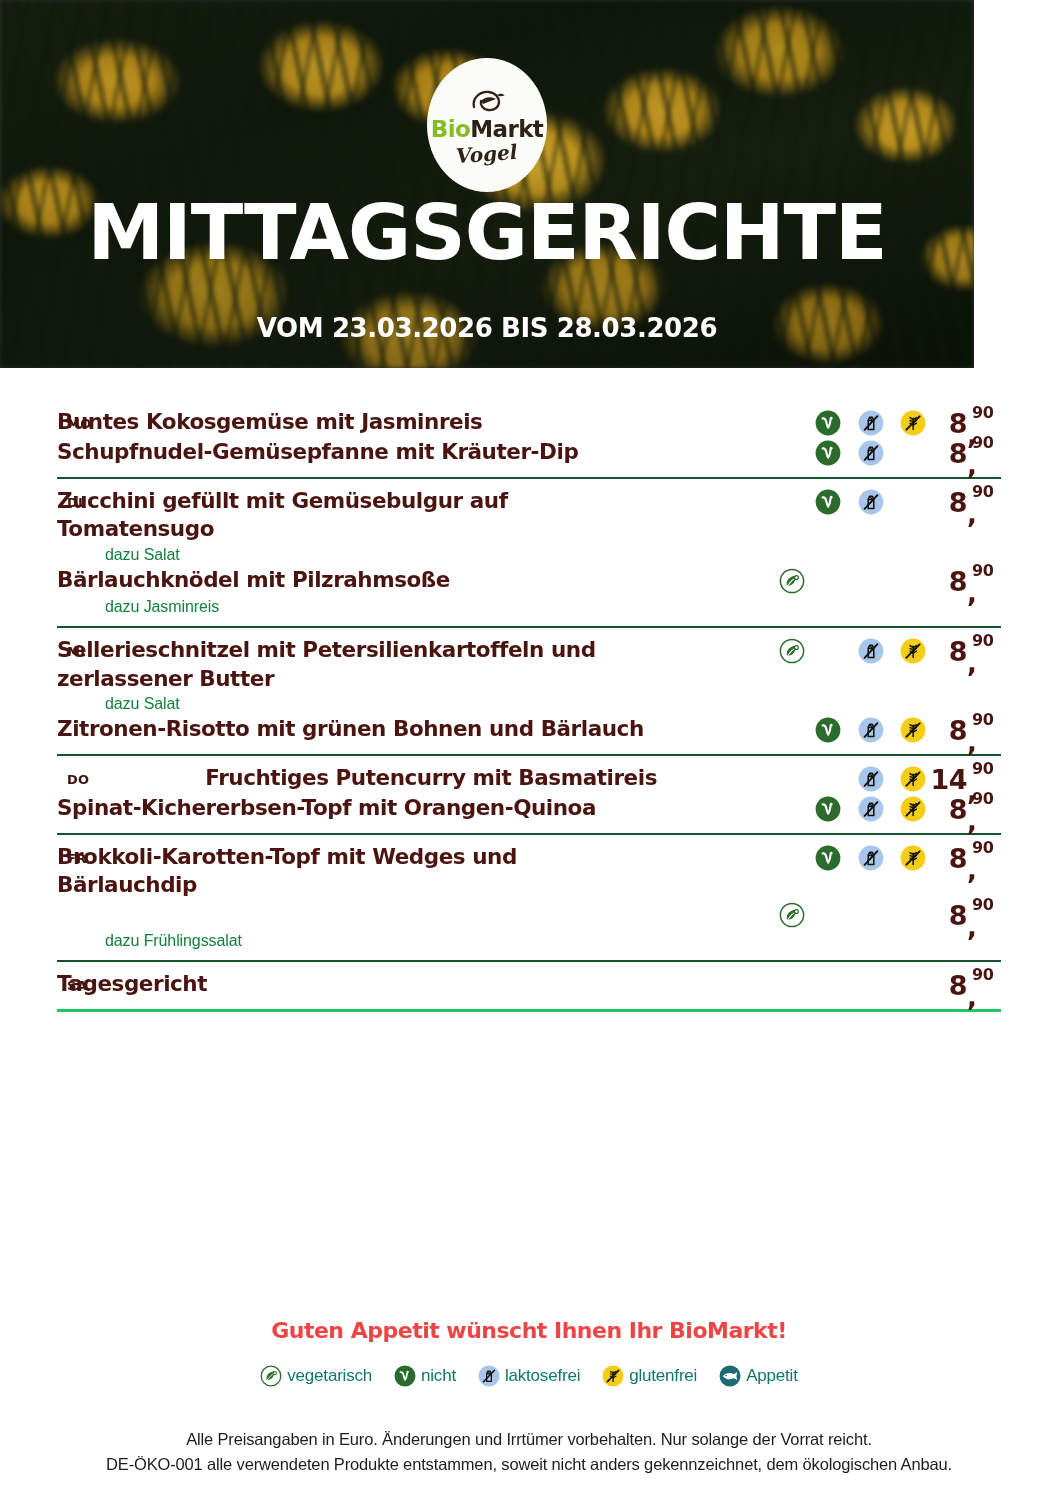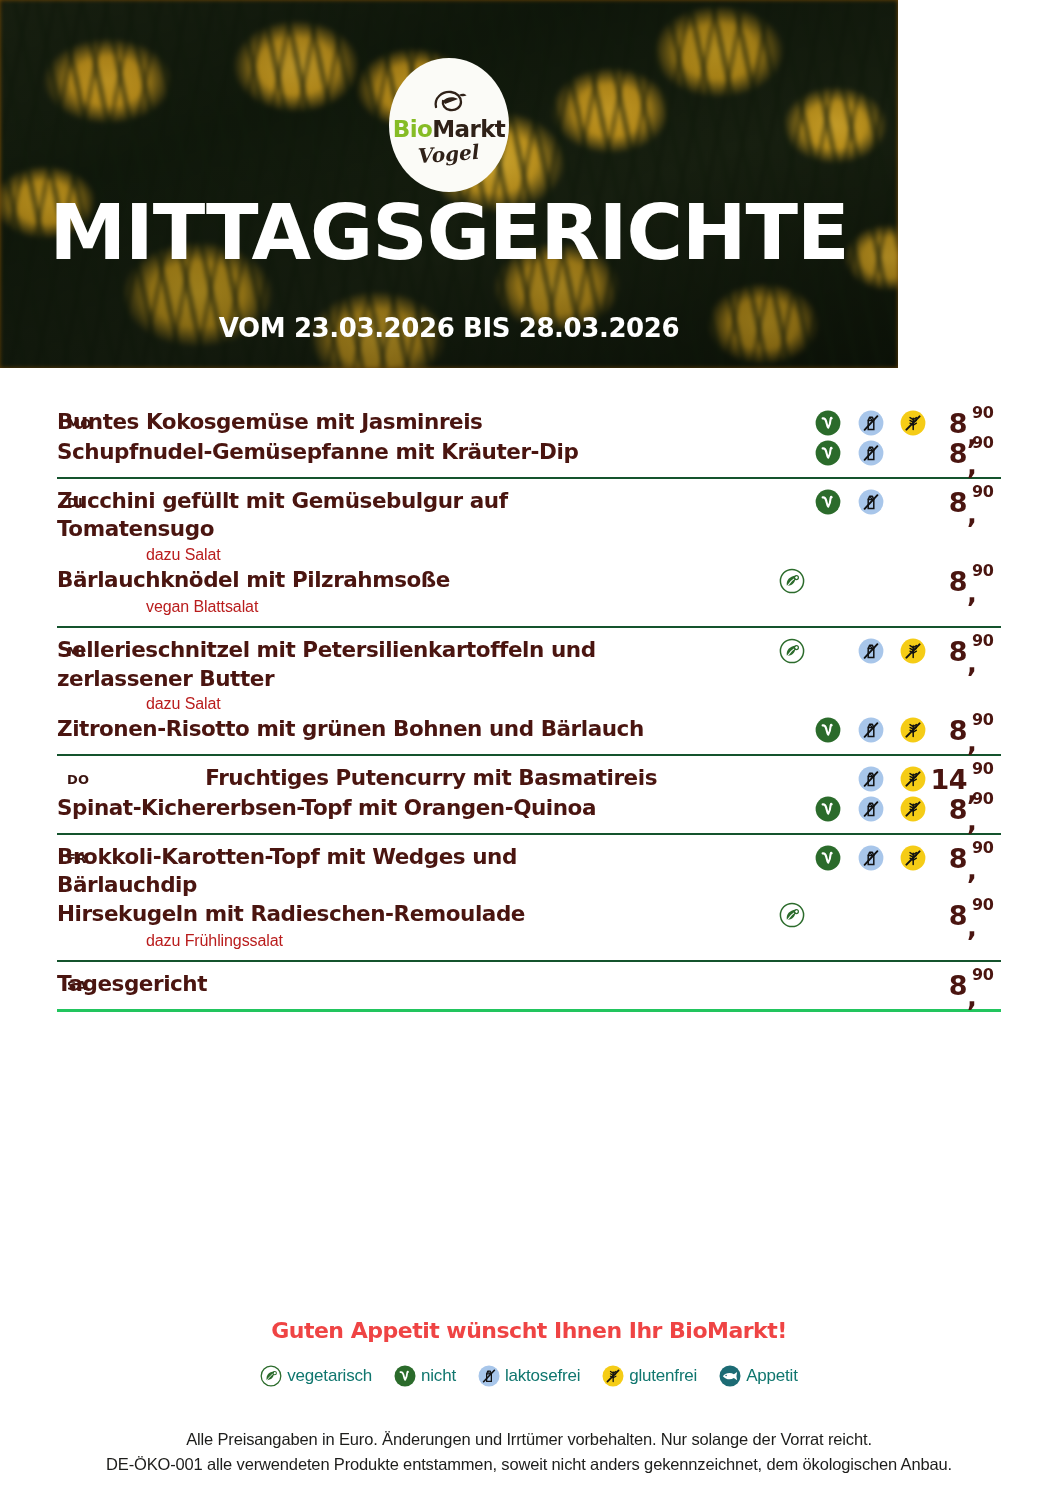--- a/index.html
+++ b/index.html
@@ -15,24 +15,24 @@
     position: relative;
     width: 1058px;
     height: 1497px;
     background: #ffffff;
     overflow: hidden;
   }
 
   
   .hero {
     position: relative;
-    width: 898px;
+    width: 974px;
     height: 368px;
     overflow: hidden;
-    background: #a16207;
+    background: #404040;
   }
 
   .hero-photo {
     position: absolute;
     inset: 0;
     background:
       radial-gradient(ellipse 90px 60px at 12% 22%, #f0b92a 0%, #e0a81e 40%, rgba(20,26,14,0) 72%),
       radial-gradient(ellipse 70px 50px at 5% 55%, #e8b426 0%, #d8a41c 42%, rgba(20,26,14,0) 74%),
       radial-gradient(ellipse 85px 62px at 33% 18%, #f3c033 0%, #dfa91f 45%, rgba(20,26,14,0) 75%),
       radial-gradient(ellipse 78px 55px at 46% 24%, #e9b527 0%, #d6a11b 44%, rgba(20,26,14,0) 74%),
@@ -174,22 +174,22 @@
     letter-spacing: -0.45px;
     color: #4a1510;
   }
 
   .dish-side {
     font-family: "Liberation Sans", sans-serif;
     font-weight: 400;
     font-size: 16px;
     line-height: 1.3;
     letter-spacing: -0.1px;
-    color: #b91c1c;
-    margin-left: 89px;
+    color: #15803d;
+    margin-left: 48px;
     margin-top: 1px;
   }
 
   .icons {
     position: absolute;
     left: 718px;
     top: 2px;
     width: 160px;
     height: 26px;
   }
@@ -403,21 +403,21 @@
                   <circle cx="13" cy="13" r="11.6" fill="#ffffff" stroke="#2b6b2b" stroke-width="1.5"></circle>
                   <path d="M7.8 17.4 C7.0 12.4, 10.6 8.2, 16.6 7.8 C17.2 13.2, 14.0 17.6, 8.6 18.0 Z" fill="#2b6b2b"></path>
                   <path d="M8.4 18.0 C10.6 14.6, 13.4 11.6, 16.6 9.6" fill="none" stroke="#ffffff" stroke-width="1.1" stroke-linecap="round"></path>
                   <circle cx="17.4" cy="9.6" r="2.0" fill="none" stroke="#2b6b2b" stroke-width="1.2"></circle>
                 </svg>
               </span>
             </div>
             <div class="price"><span class="whole">8</span><span class="frac"><span class="c">,</span><span class="n">90</span></span></div>
           </div>
         </div>
-        <div class="dish-side">vegan Blattsalat</div>
+        <div class="dish-side">dazu Jasminreis</div>
       </div>
       <div class="day-block">
         <div class="day-label">MI</div>
         <div class="dish-row">
           <div style="position: relative;">
             <div class="dish-name" style="position: static;">Sellerieschnitzel mit Petersilienkartoffeln und zerlassener Butter</div>
             <div class="icons">
               <span class="icon-slot s0">
                 <svg width="26" height="26" viewBox="0 0 26 26">
                   <circle cx="13" cy="13" r="11.6" fill="#ffffff" stroke="#2b6b2b" stroke-width="1.5"></circle>
@@ -570,21 +570,20 @@
                   <path d="M13.2 9.6 L10.0 7.6 M13.2 9.6 L16.4 7.6 M13.2 12.4 L10.0 10.4 M13.2 12.4 L16.4 10.4 M13.2 15.2 L10.0 13.2 M13.2 15.2 L16.4 13.2" stroke="#111111" stroke-width="1.4" stroke-linecap="round"></path>
                   <path d="M6.4 19.6 L19.6 6.4" stroke="#111111" stroke-width="2" stroke-linecap="round"></path>
                 </svg>
               </span>
             </div>
             <div class="price"><span class="whole">8</span><span class="frac"><span class="c">,</span><span class="n">90</span></span></div>
           </div>
         </div>
         <div class="dish-row">
           <div style="position: relative;">
-            <div class="dish-name" style="position: static;">Hirsekugeln mit Radieschen-Remoulade</div>
             <div class="icons">
               <span class="icon-slot s0">
                 <svg width="26" height="26" viewBox="0 0 26 26">
                   <circle cx="13" cy="13" r="11.6" fill="#ffffff" stroke="#2b6b2b" stroke-width="1.5"></circle>
                   <path d="M7.8 17.4 C7.0 12.4, 10.6 8.2, 16.6 7.8 C17.2 13.2, 14.0 17.6, 8.6 18.0 Z" fill="#2b6b2b"></path>
                   <path d="M8.4 18.0 C10.6 14.6, 13.4 11.6, 16.6 9.6" fill="none" stroke="#ffffff" stroke-width="1.1" stroke-linecap="round"></path>
                   <circle cx="17.4" cy="9.6" r="2.0" fill="none" stroke="#2b6b2b" stroke-width="1.2"></circle>
                 </svg>
               </span>
             </div>

